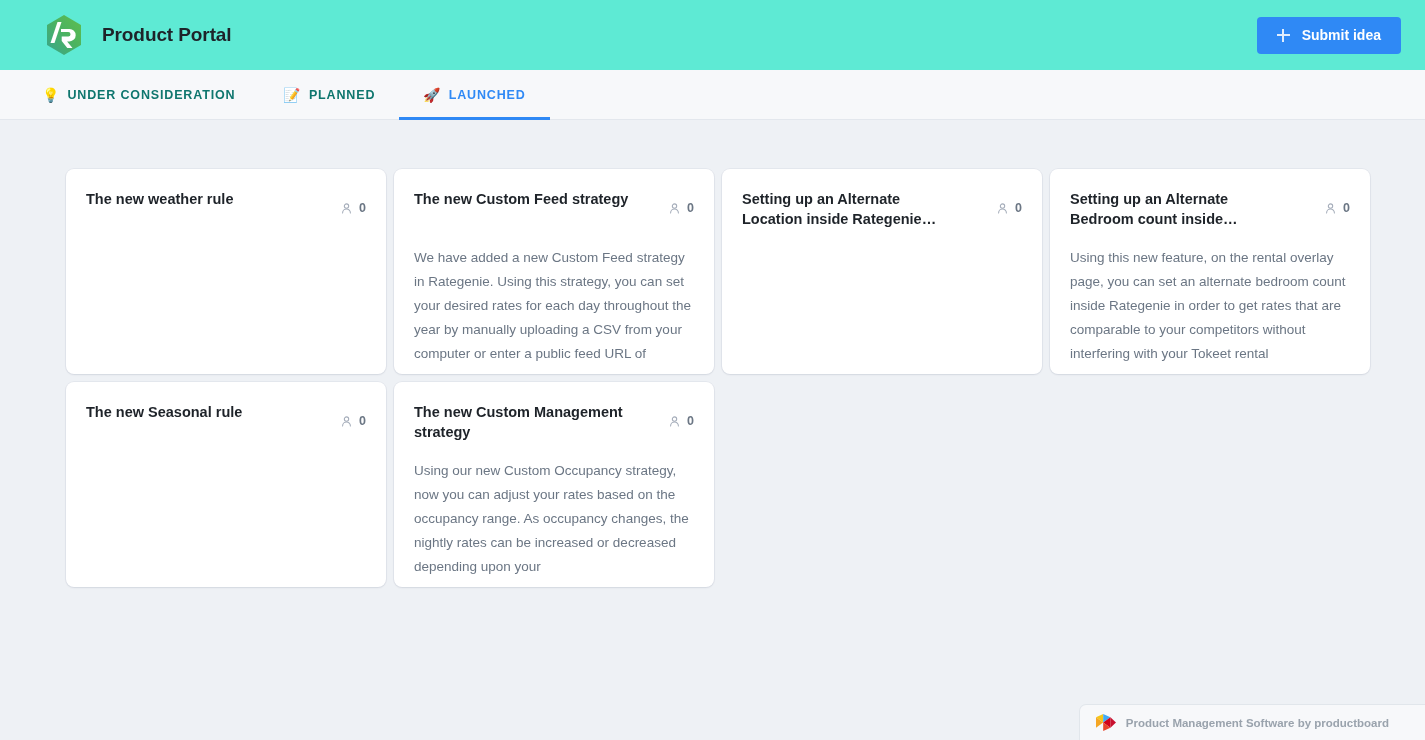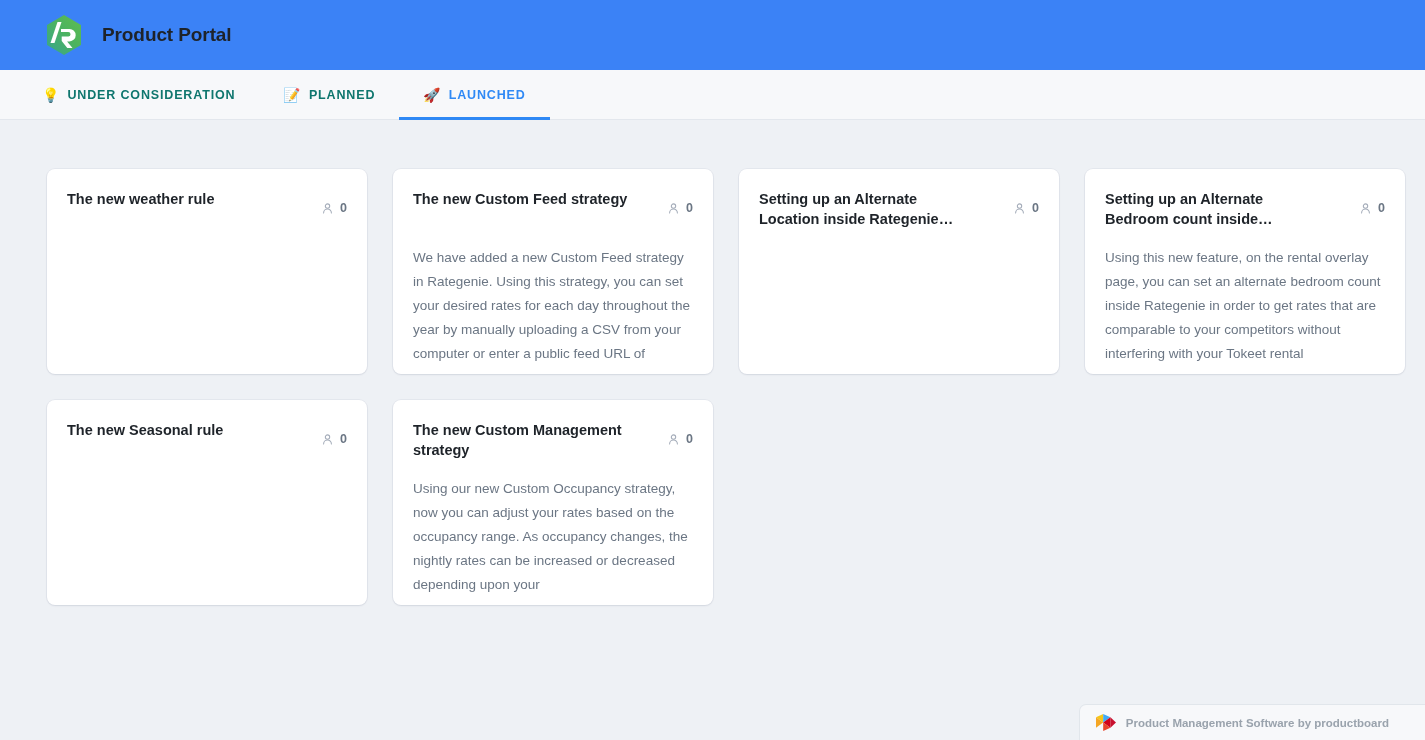--- a/index.html
+++ b/index.html
@@ -12,21 +12,21 @@
 
   body {
     background: #eef1f5;
     font-family: "Liberation Sans", sans-serif;
     -webkit-font-smoothing: antialiased;
   }
 
   
   .header {
     height: 70px;
-    background: #3b82f6;
+    background: #5eead4;
     display: flex;
     align-items: center;
     padding: 0 24px 0 42px;
     position: relative;
     justify-content: center;
   }
 
   .brand {
     display: flex;
     align-items: center;
@@ -126,24 +126,24 @@
   .tab.active::after {
     content: "";
     position: absolute;
     left: 0; right: 0; bottom: -1px;
     height: 3px;
     background: #2f89f5;
   }
 
   
   .board {
-    padding: 49px 0 0 47px;
+    padding: 49px 0 0 66px;
     display: flex;
     flex-wrap: wrap;
-    gap: 26px;
+    gap: 8px;
     align-content: flex-start;
     width: 1425px;
   }
 
   .card {
     width: 320px;
     height: 205px;
     background: #ffffff;
     border-radius: 8px;
     box-shadow: 0 1px 2px rgba(9,30,66,0.08), 0 0 0 1px rgba(9,30,66,0.04);
@@ -229,20 +229,24 @@
       </defs>
       <path d="M22 2 L39 12 L39 32 L22 42 L5 32 L5 12 Z" fill="url(#hexgrad)"></path>
       <path d="M19.5 9 L12.5 30 L8.5 30 L15.5 9 Z" fill="#ffffff"></path>
       <path d="M19 16 h8.5 a6.2 6.2 0 0 1 0 12.4 h-2.4 l5.4 6.6 h-5.2 l-5.6 -7 v-4.6 h6.6 a2.2 2.2 0 0 0 0 -4.4 H19 Z" fill="#ffffff"></path>
     </svg>
     <div class="brand-title">Product Portal</div>
   </div>
 
   <div class="header-spacer"></div>
 
+  <button class="submit-btn">
+    <span class="plus-icon"></span>
+    <span class="label">Submit idea</span>
+  </button>
 </div>
 
 <div class="tabbar">
   <div class="tab">
     <span class="tab-emoji">💡</span>
     <span class="tab-label">UNDER CONSIDERATION</span>
   </div>
   <div class="tab">
     <span class="tab-emoji">📝</span>
     <span class="tab-label">PLANNED</span>

